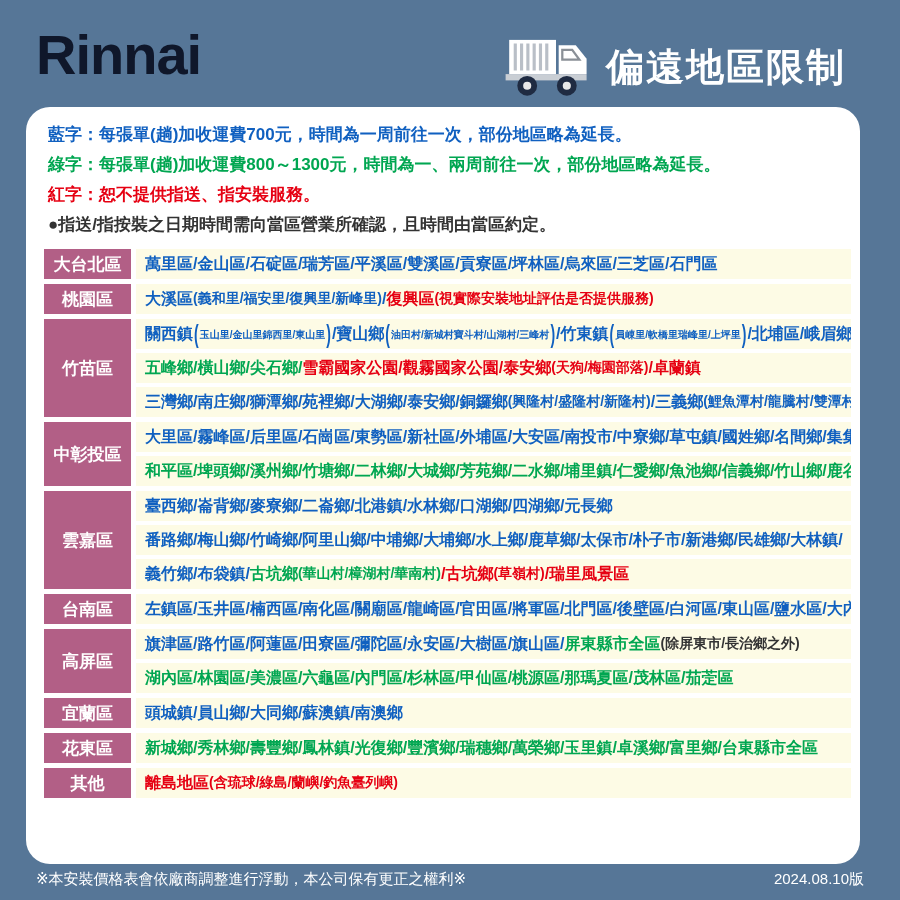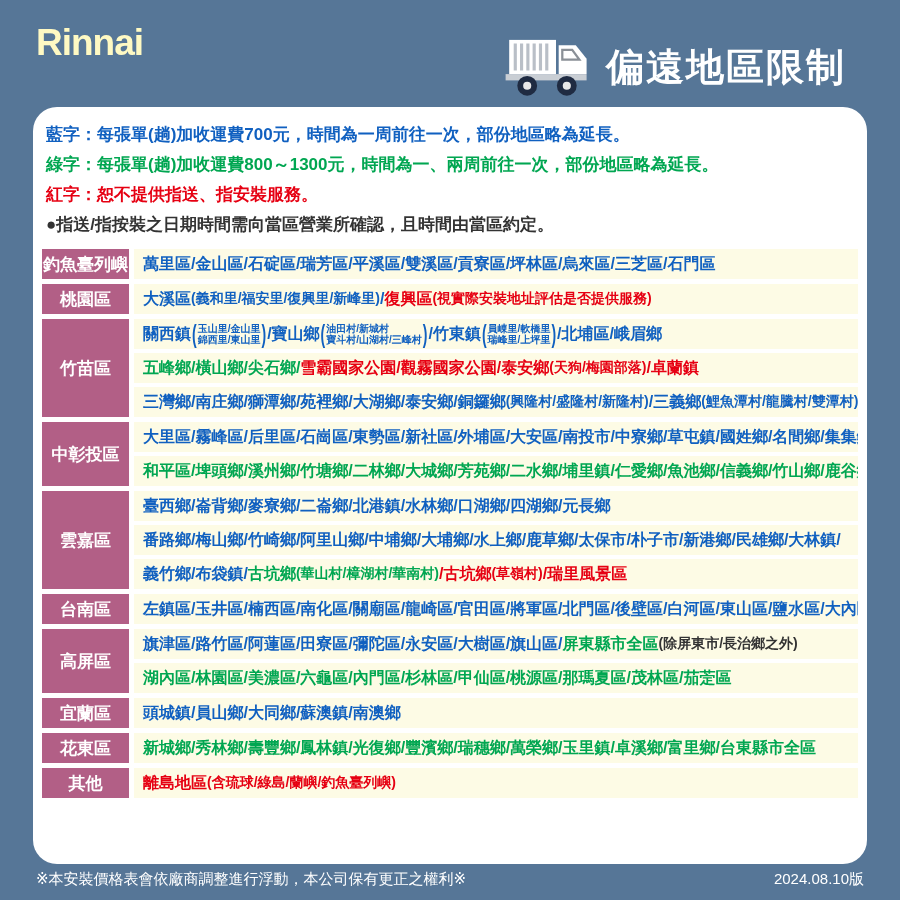--- a/index.html
+++ b/index.html
@@ -5,32 +5,32 @@
   * { margin:0; padding:0; box-sizing:border-box; }
   html,body { width:900px; height:900px; }
   body {
     position:relative; overflow:hidden;
     background: var(--background, #567697);
     font-family: "Liberation Sans", "DejaVu Sans", sans-serif;
   }
   
   .brand {
     position:absolute; left:36px; top:22px;
-    font-size:37px; font-weight:bold; color:#fef9c3; letter-spacing:-1px;
+    font-size:56px; font-weight:bold; color:#0f172a; letter-spacing:-1px;
   }
   .truck { position:absolute; left:502px; top:36px; }
   .page-title {
     position:absolute; left:606px; top:42px;
     font-size:38px; font-weight:bold; color:#fff; letter-spacing:2px; white-space:nowrap;
   }
   
   .panel {
-    position:absolute; left:33px; top:107px; width:834px; height:757px;
+    position:absolute; left:26px; top:107px; width:834px; height:757px;
     background:var(--panel,#fff); border-radius:24px;
-    padding:13px 9px 0 9px; overflow:hidden;
+    padding:13px 9px 0 18px; overflow:hidden;
   }
   
   .legend { padding-left:4px; margin-bottom:9px; }
   .lline { font-size:17px; font-weight:bold; line-height:30px; white-space:nowrap; }
   
   .c-blue  { color:var(--blue,#1060c0); }
   .c-green { color:var(--green,#00a651); }
   .c-red   { color:var(--red,#e60012); }
   .c-black { color:var(--black,#333); }
   
@@ -42,21 +42,21 @@
   }
   .rlines { flex:1; display:flex; flex-direction:column; gap:4px; min-width:0;justify-content:flex-end; }
   .rline {
     background:var(--cell_bg,#fdfbe5); min-height:30px;
     display:flex; align-items:center; padding:1px 9px;
     font-size:16px; font-weight:bold; white-space:nowrap; overflow:hidden;
   }
   .small { font-size:14px; }
   .stack { display:inline-flex; align-items:center; }
   .stack .par { font-size:14px; font-weight:bold; transform:scaleY(1.9); padding:0 1px; }
-  .stack .scol { display:inline-flex; flex-direction:column; font-size:10px; line-height:11px; font-weight:bold; }
+  .stack .scol { display:inline-flex; flex-direction:row; font-size:10px; line-height:11px; font-weight:bold; }
   
   .footer {
     position:absolute; left:0; top:866px; width:900px;
     display:flex; justify-content:space-between; padding:0 36px;
     color:#fff; font-size:15px; line-height:26px;
   }
 </style>
 </head>
 <body>
 
@@ -87,21 +87,21 @@
 
 <div class="panel">
   <div class="legend">
       <div class="lline c-blue">藍字：每張單(趟)加收運費700元，時間為一周前往一次，部份地區略為延長。</div>
       <div class="lline c-green">綠字：每張單(趟)加收運費800～1300元，時間為一、兩周前往一次，部份地區略為延長。</div>
       <div class="lline c-red">紅字：恕不提供指送、指安裝服務。</div>
       <div class="lline c-black">●指送/指按裝之日期時間需向當區營業所確認，且時間由當區約定。</div>
     </div>
   <div>
       <div class="row">
-        <div class="rlabel">釣魚臺列嶼</div>
+        <div class="rlabel">大台北區</div>
         <div class="rlines">
           <div class="rline">
             <span class="c-blue">萬里區/金山區/石碇區/瑞芳區/平溪區/雙溪區/貢寮區/坪林區/烏來區/三芝區/石門區</span>
           </div>
         </div>
       </div>
       <div class="row">
         <div class="rlabel">桃園區</div>
         <div class="rlines">
           <div class="rline">

